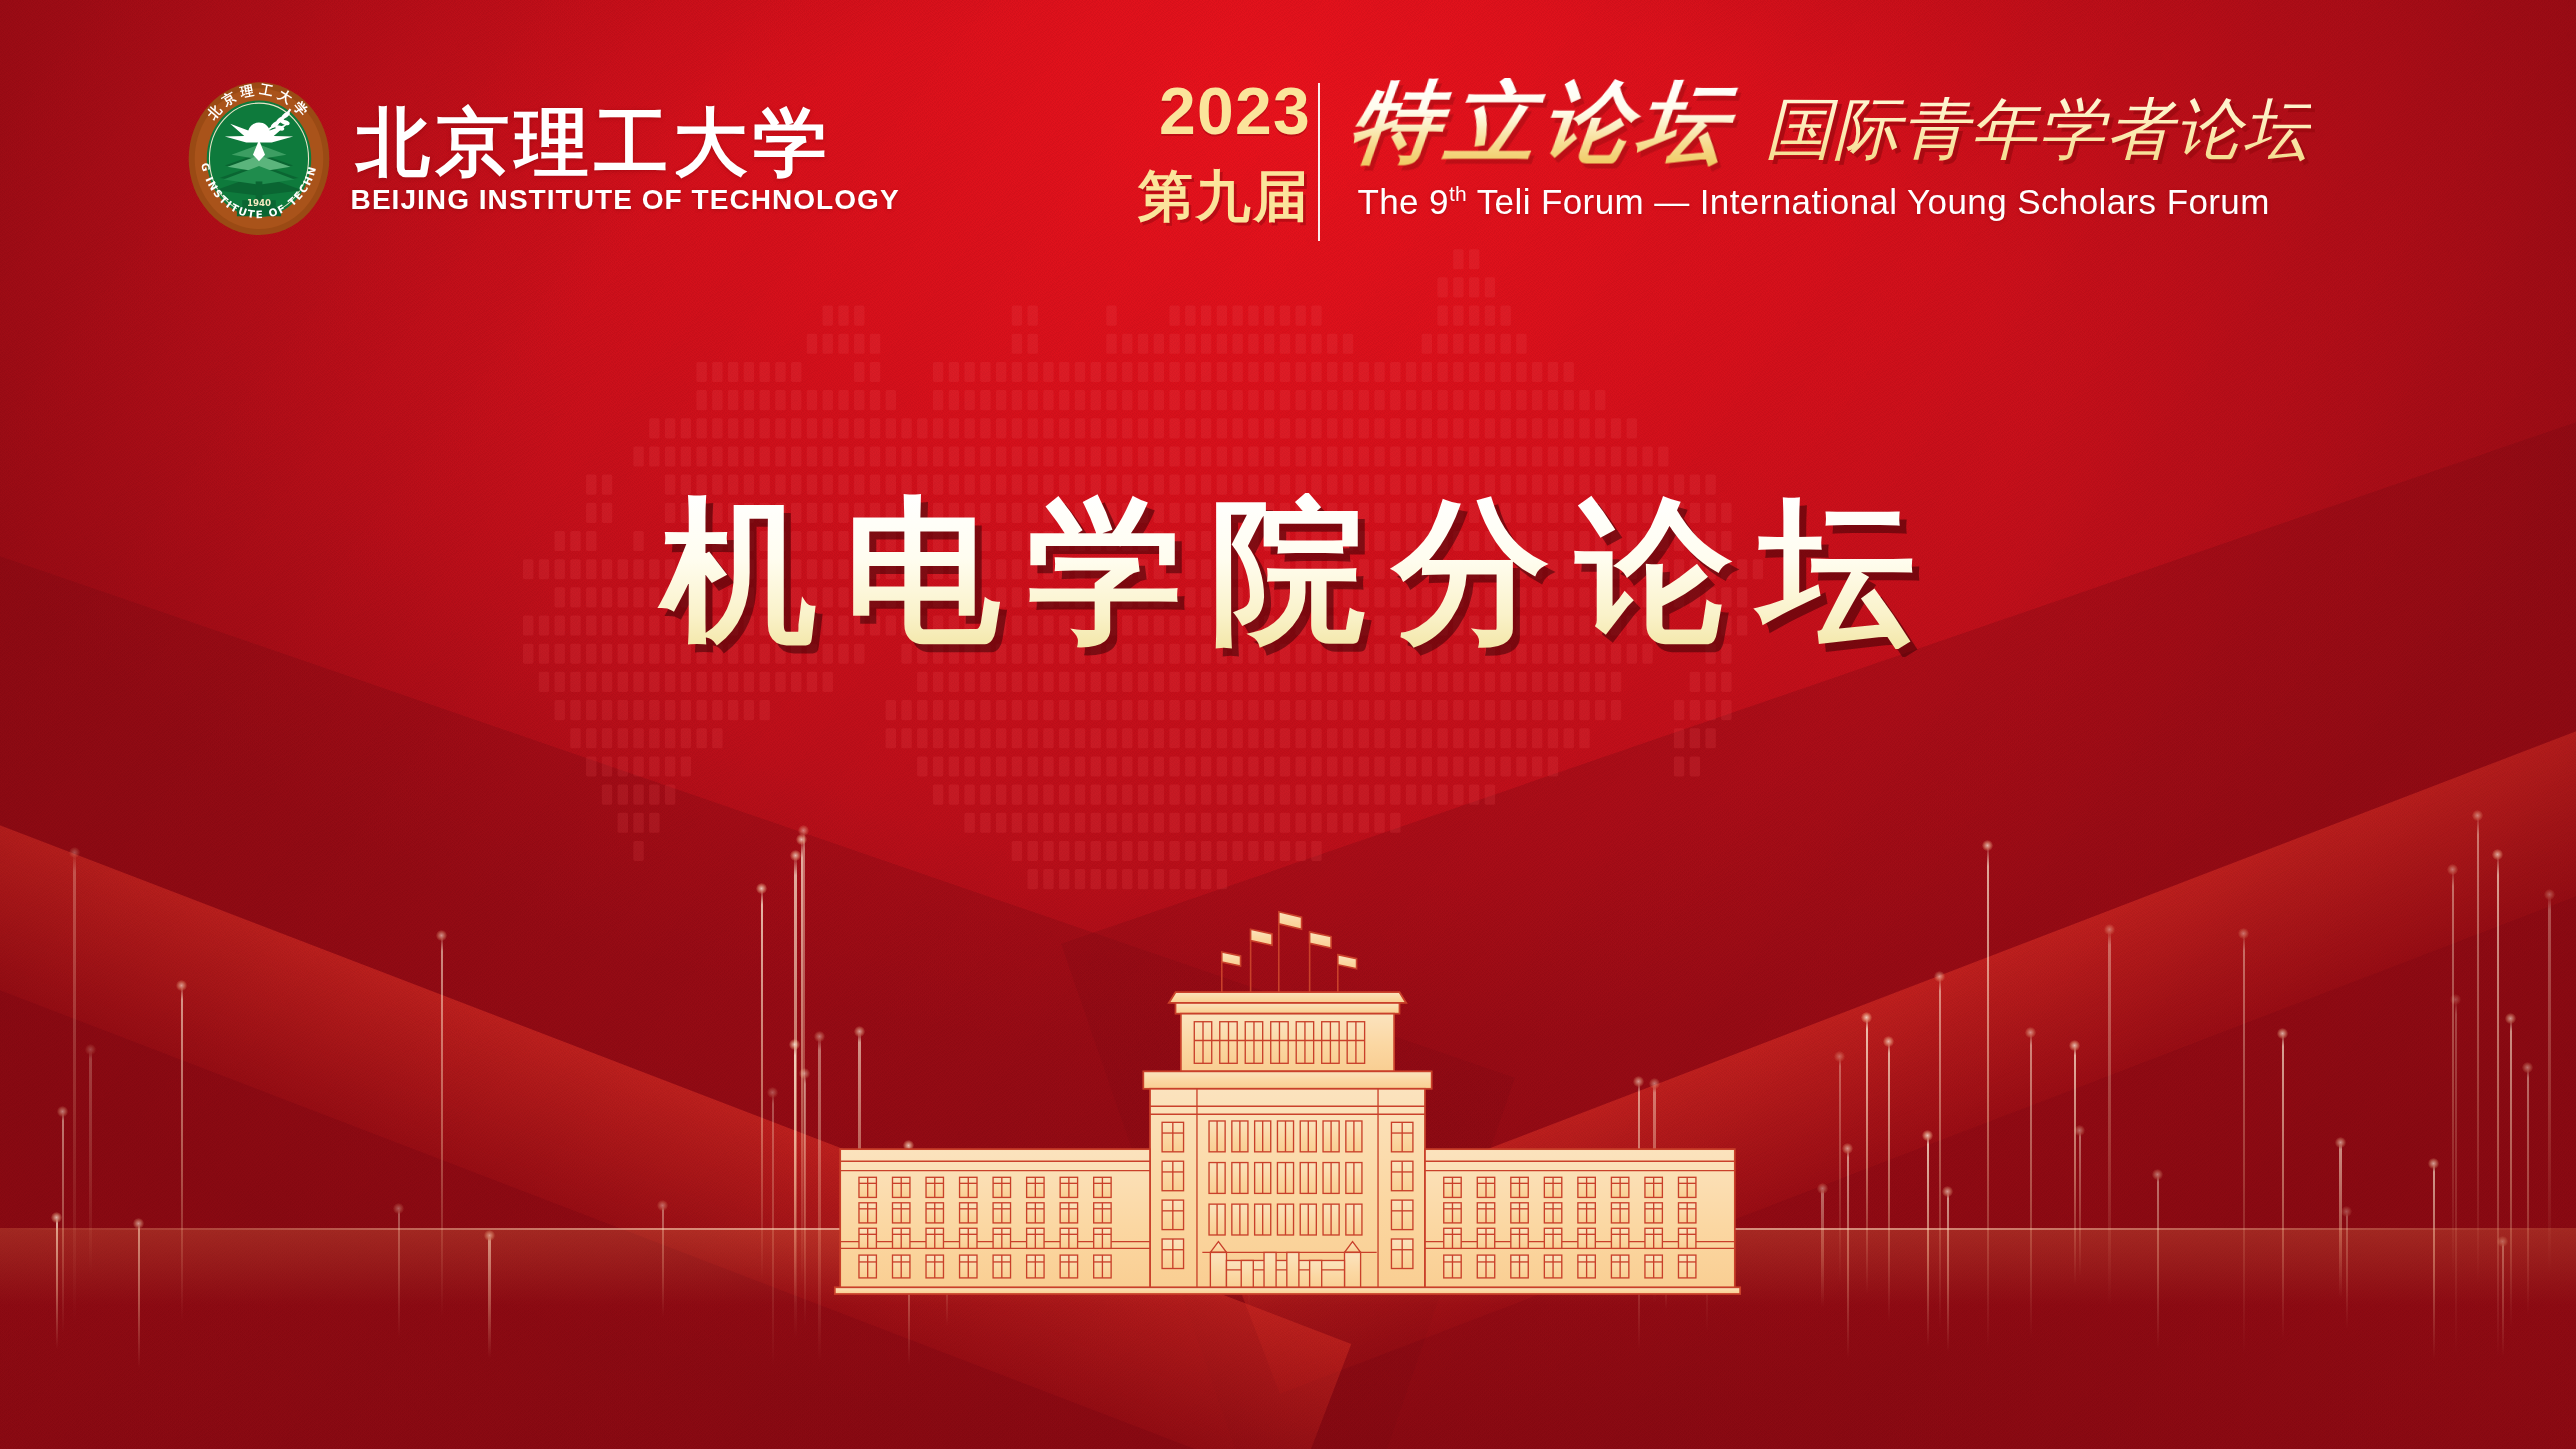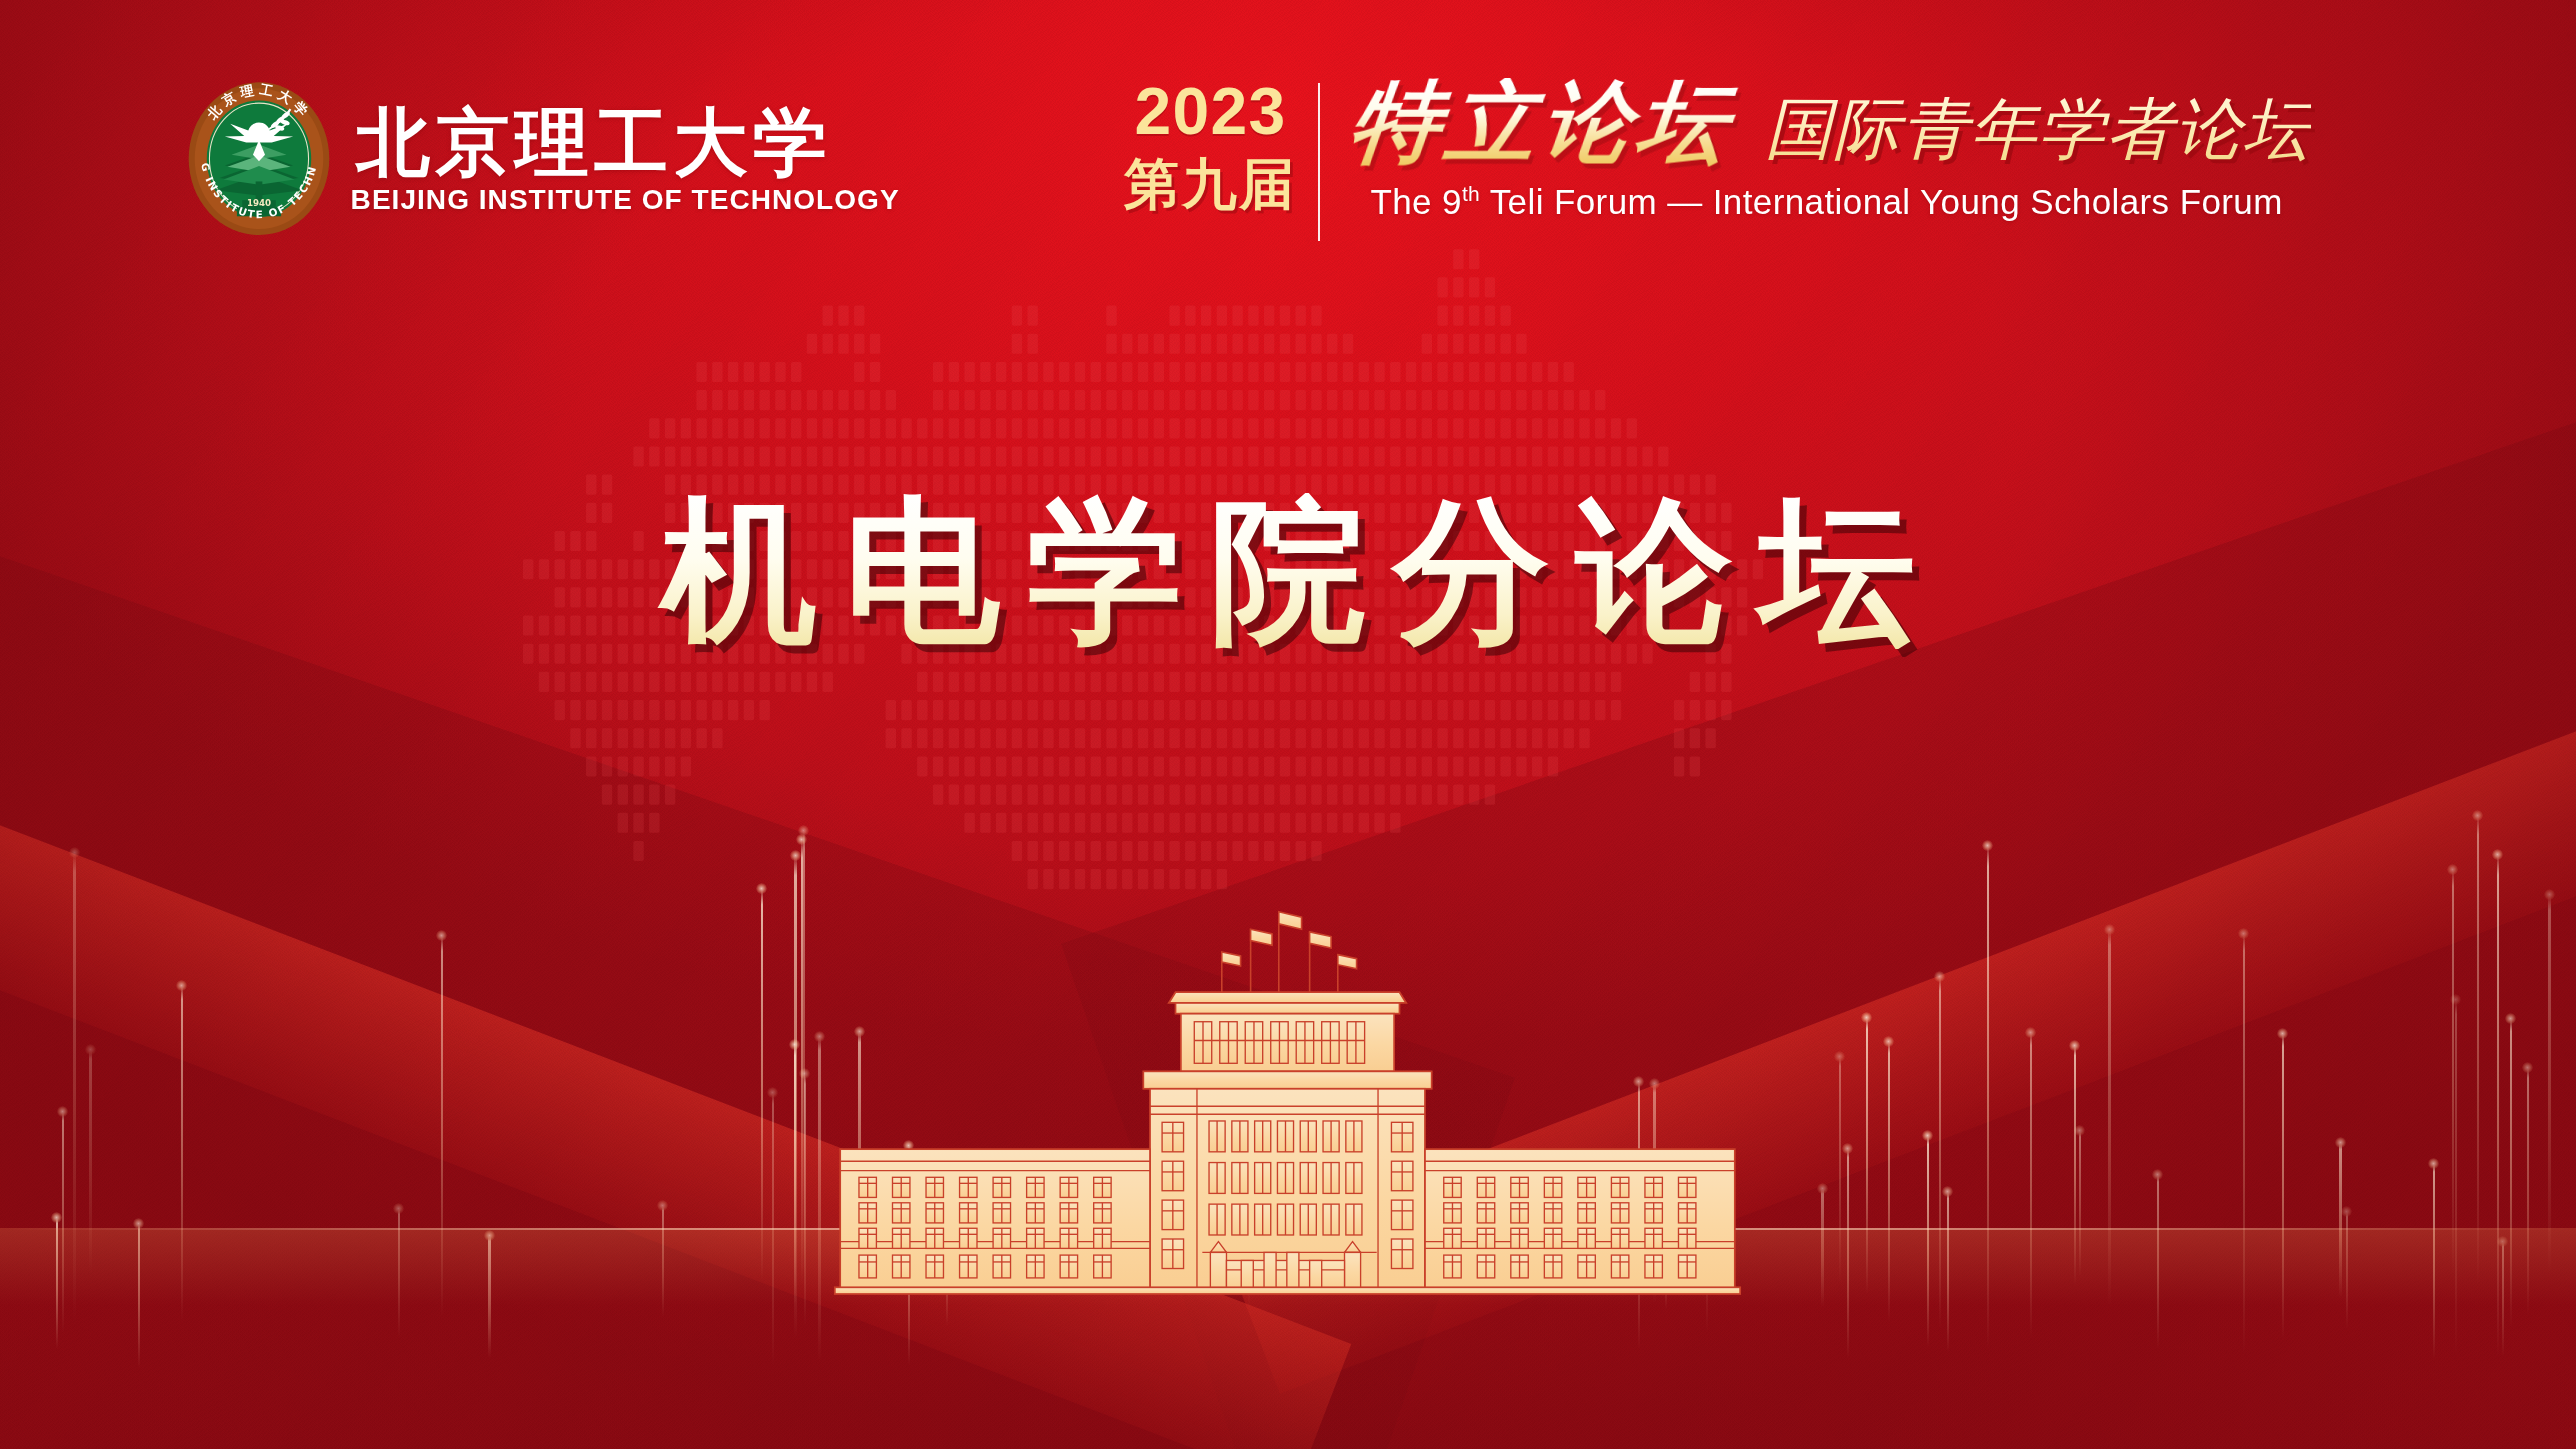--- a/index.html
+++ b/index.html
@@ -112,22 +112,23 @@
     transform:scaleX(1.02);
     text-shadow:0 1.3px 3.4px rgba(110,0,6,.35);
   }
 
   .forum{
     position:absolute; left:1110px; top:74px;
     display:flex; align-items:flex-start; gap:0;
   }
   .year-block{
     width:201px;
-    display:flex; flex-direction:column; align-items:center;
+    display:flex; flex-direction:column; align-items:flex-end;
     padding-top:5.4px;
+    gap:12px;
   }
   .year{
     font-size:66px; line-height:.98; font-weight:700; color:#FBE49B;
     letter-spacing:1.3px;
     text-shadow:0 2px 0 rgba(150,8,14,.45);
   }
   .edition{
     margin-top:13.4px;
     font-size:55px; line-height:1; font-weight:700; color:#FBE49B;
     letter-spacing:2.7px;
@@ -154,21 +155,21 @@
   .subtitle-cn{
     font-size:67px; line-height:1; font-weight:400;
     font-family:"DejaVu Sans","Liberation Sans",sans-serif;
     letter-spacing:1.3px; font-style:italic;
     background:linear-gradient(180deg,#FFF7D6 0%,#FBE9AE 55%,#F3D887 100%);
     -webkit-background-clip:text; background-clip:text; color:transparent;
     filter:drop-shadow(4px 4.7px 0 rgba(150,8,14,.65));
     padding-bottom:4px;
   }
   .forum-en{
-    margin-top:14.8px; margin-left:19px;
+    margin-top:14.8px; margin-left:6px;
     font-size:35px; line-height:1.1; font-weight:400; color:#FFFFFF;
     letter-spacing:0.4px;
     text-shadow:0 1.3px 3.4px rgba(120,0,8,.35);
   }
   .forum-en sup{ font-size:.6em; vertical-align:super; }
 
   
   .main-title{
     position:absolute; left:0; right:0; top:493px;
     text-align:center;

